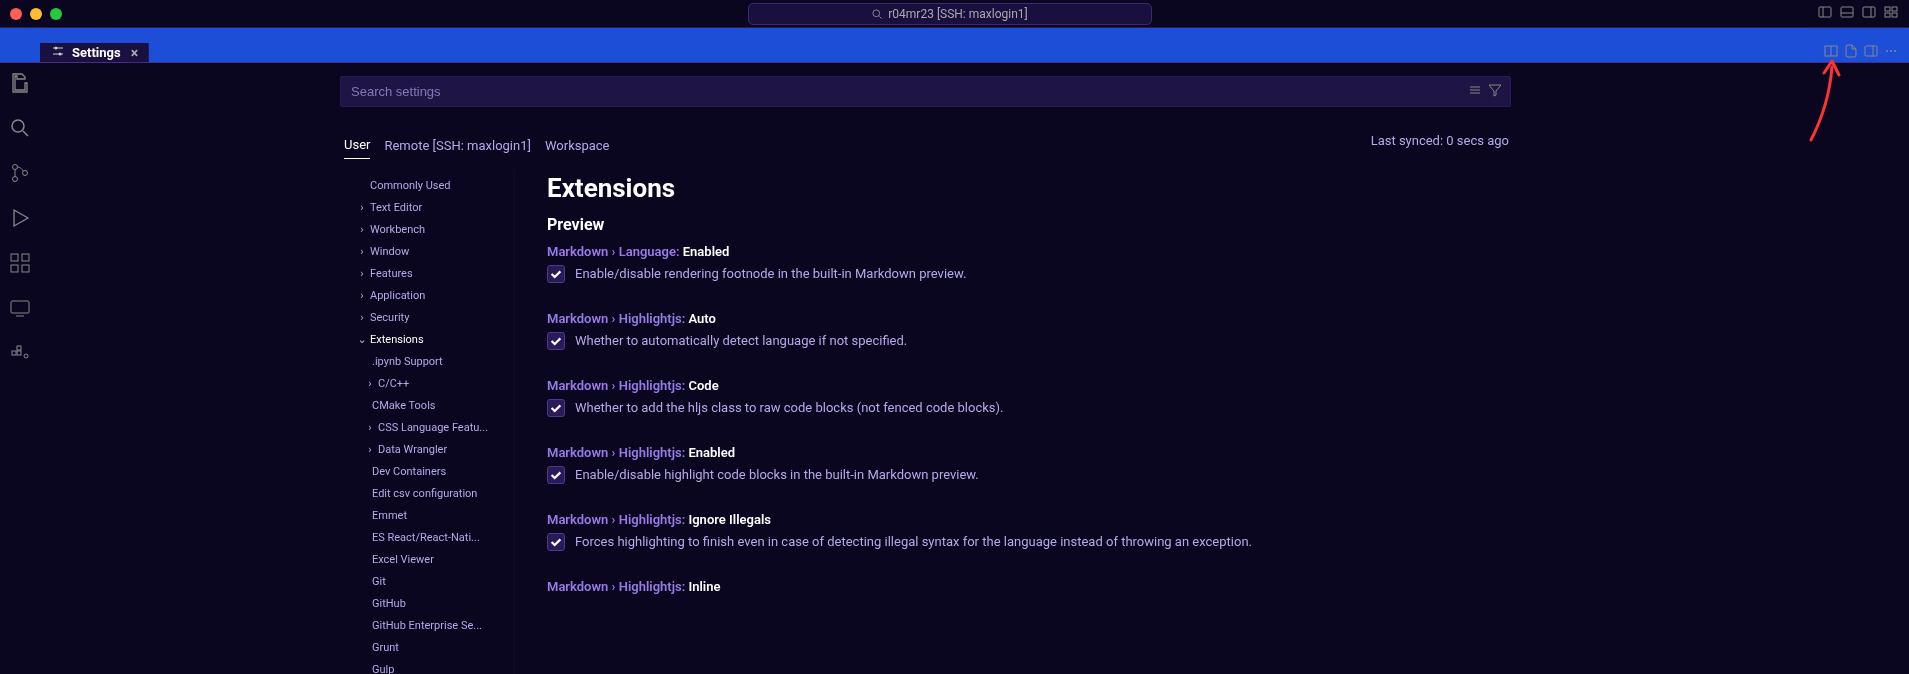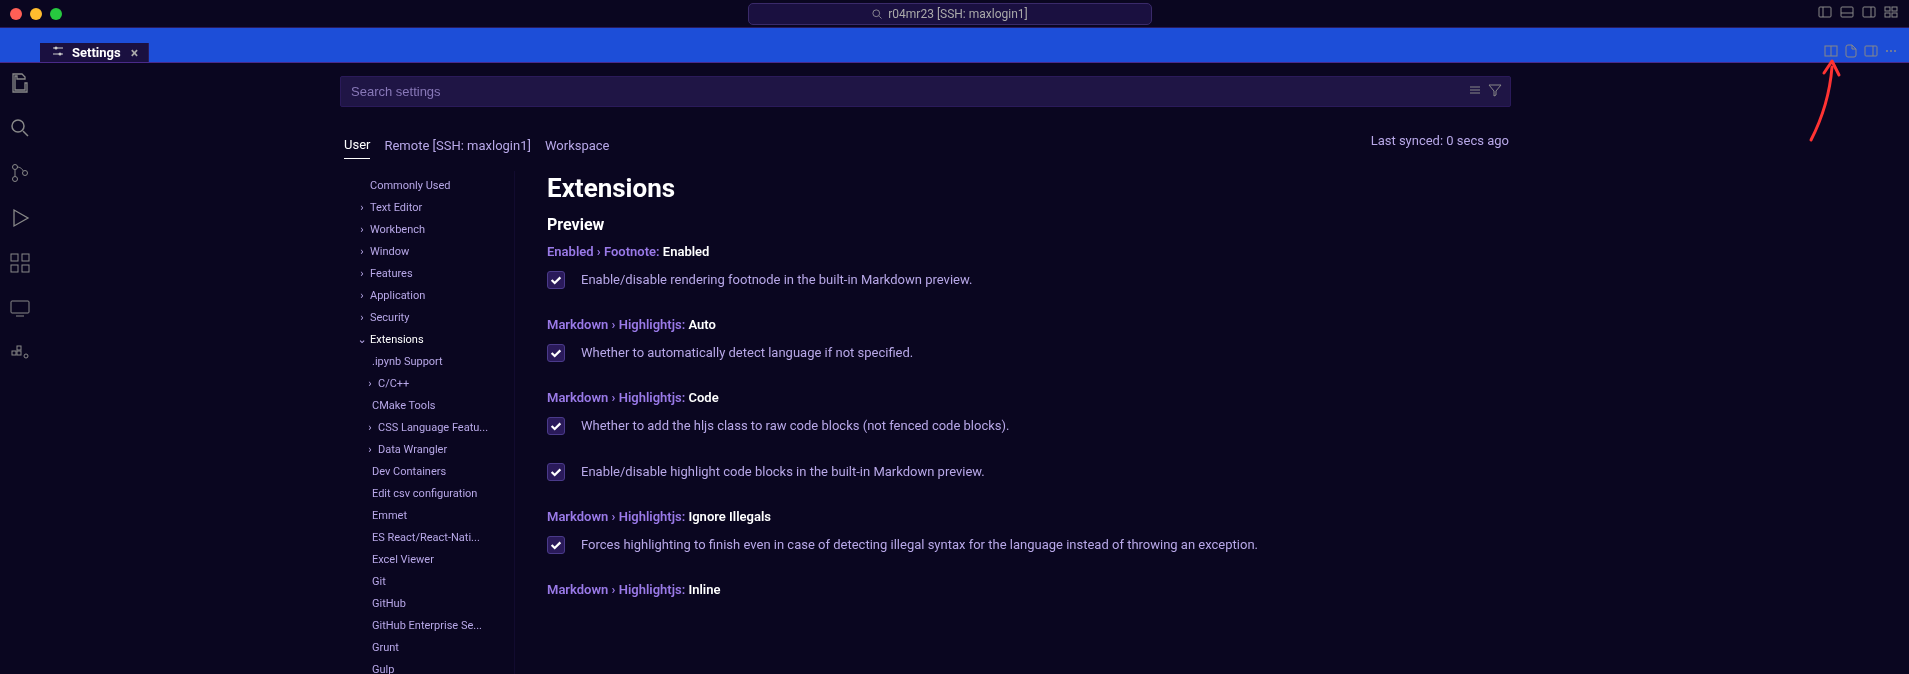--- a/index.html
+++ b/index.html
@@ -117,21 +117,21 @@
 .tree-item.level2 { padding-left: 32px; }
 .tree-item.active { color: #fff; }
 .tree-chevron { width: 16px; text-align: center; color: #b8a8e8; flex-shrink: 0; }
 .settings-list { flex: 1; overflow-y: auto; padding: 0 0 0 32px; }
 .section-header { font-size: 26px; font-weight: 700; color: #fff; margin: 2px 0 12px 0; }
 .subsection-header { font-size: 16px; font-weight: 700; color: #fff; margin: 10px 0 10px 0; }
 .setting { margin-bottom: 28px; }
 .setting-title { font-size: 13px; margin-bottom: 6px; }
 .setting-path { color: #9a7ae8; font-weight: 600; }
 .setting-key { color: #fff; font-weight: 600; margin-top: 16px; }
-.setting-body { display: flex; align-items: flex-end; gap: 16px; margin-top: 12px; }
+.setting-body { display: flex; align-items: flex-end; gap: 10px; }
 .checkbox {
   width: 18px; height: 18px;
   background: #2a1a5a;
   border: 1px solid #4a3a8a;
   border-radius: 3px;
   display: flex;
   align-items: center;
   justify-content: center;
   flex-shrink: 0;
 }
@@ -359,21 +359,21 @@
         <div class="tree-item level2">
             <span>Gulp</span>
           </div>
       </div>
 
       <div class="settings-list">
         <div class="section-header">Extensions</div>
         <div class="subsection-header">Preview</div>
 
         <div class="setting">
-          <div class="setting-title"><span class="setting-path">Enabled › Footnote:</span><span class="setting-key"> Enabled</span></div>
+          <div class="setting-title"><span class="setting-path">Markdown › Language:</span><span class="setting-key"> Enabled</span></div>
           <div class="setting-body">
             <div class="checkbox">
                 <svg viewBox="0 0 16 16">
                   <path d="M3 8l3.5 3.5L13 5"></path>
                 </svg>
               </div>
             <div class="setting-desc">Enable/disable rendering footnode in the built-in Markdown preview.</div>
           </div>
         </div>
 
@@ -395,20 +395,21 @@
             <div class="checkbox">
                 <svg viewBox="0 0 16 16">
                   <path d="M3 8l3.5 3.5L13 5"></path>
                 </svg>
               </div>
             <div class="setting-desc">Whether to add the hljs class to raw code blocks (not fenced code blocks).</div>
           </div>
         </div>
 
         <div class="setting">
+          <div class="setting-title"><span class="setting-path">Markdown › Highlightjs:</span><span class="setting-key"> Enabled</span></div>
           <div class="setting-body">
             <div class="checkbox">
                 <svg viewBox="0 0 16 16">
                   <path d="M3 8l3.5 3.5L13 5"></path>
                 </svg>
               </div>
             <div class="setting-desc">Enable/disable highlight code blocks in the built-in Markdown preview.</div>
           </div>
         </div>
 

